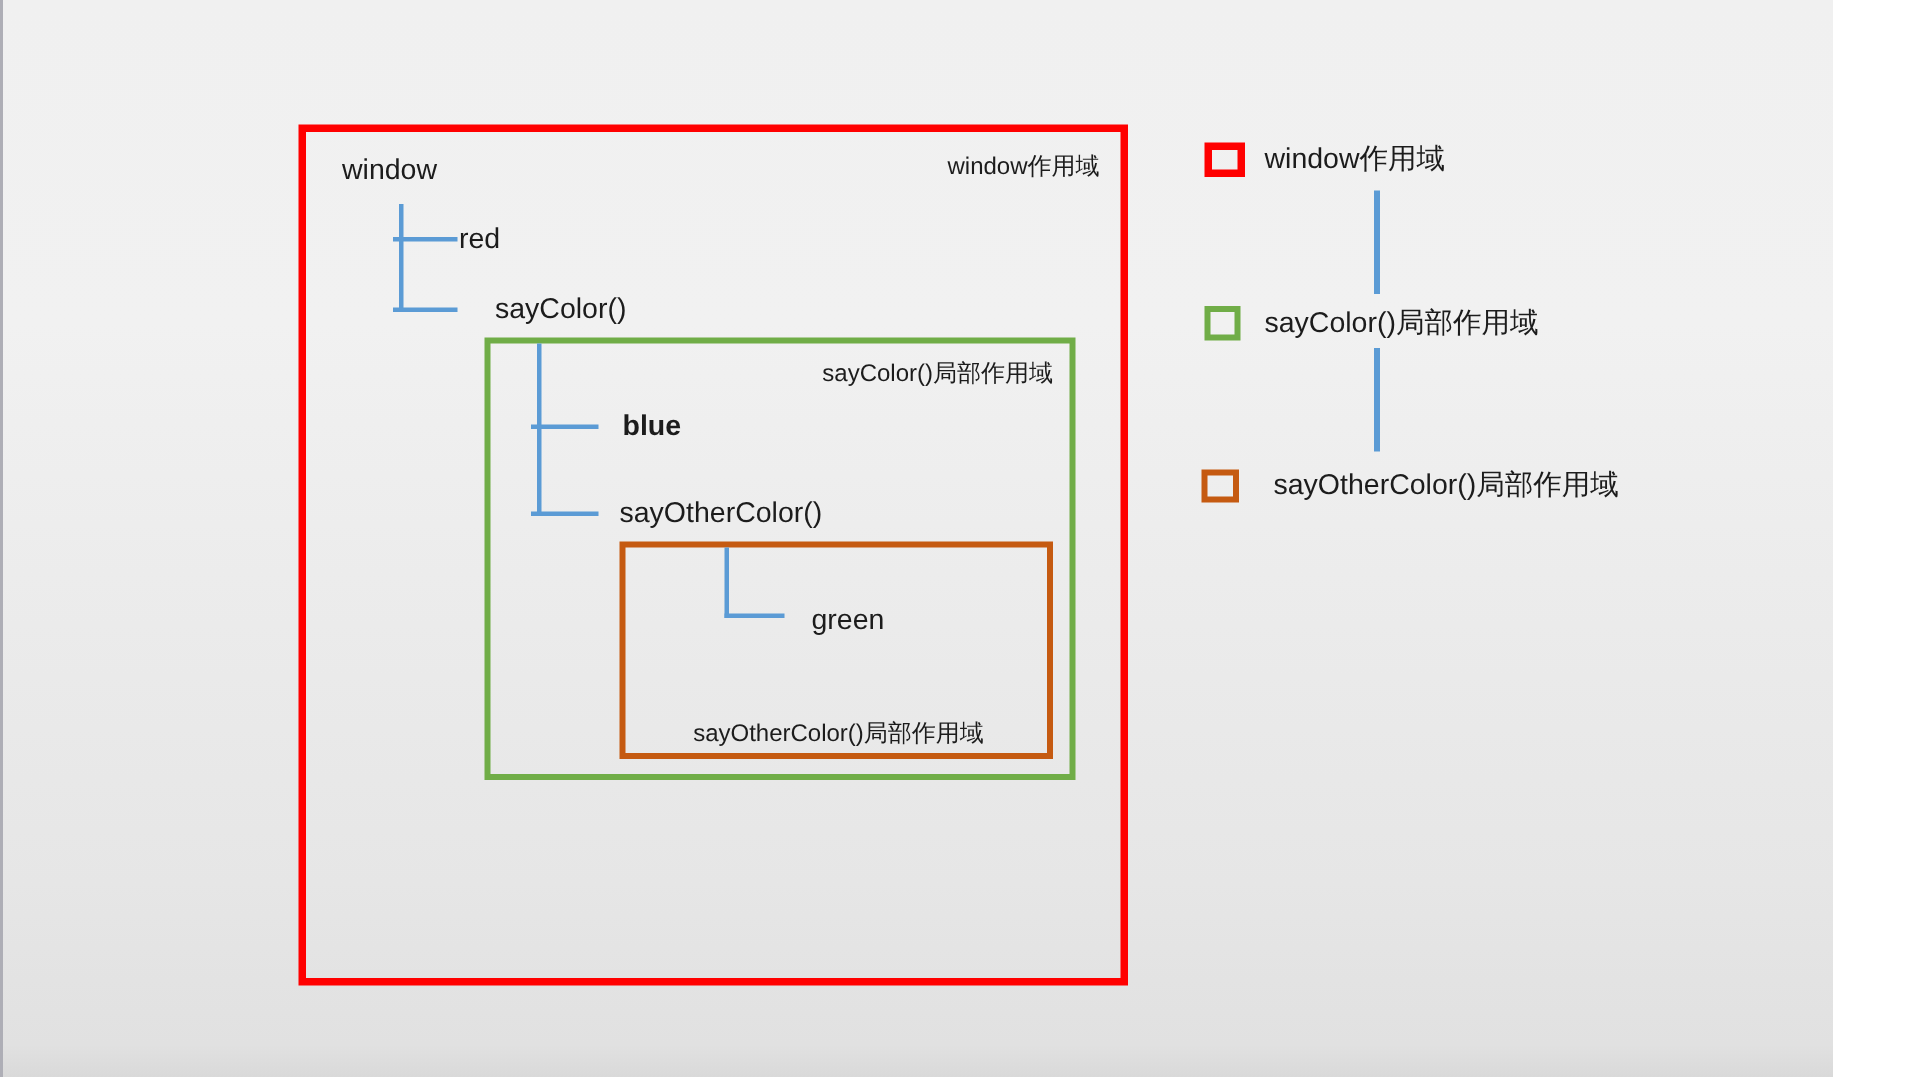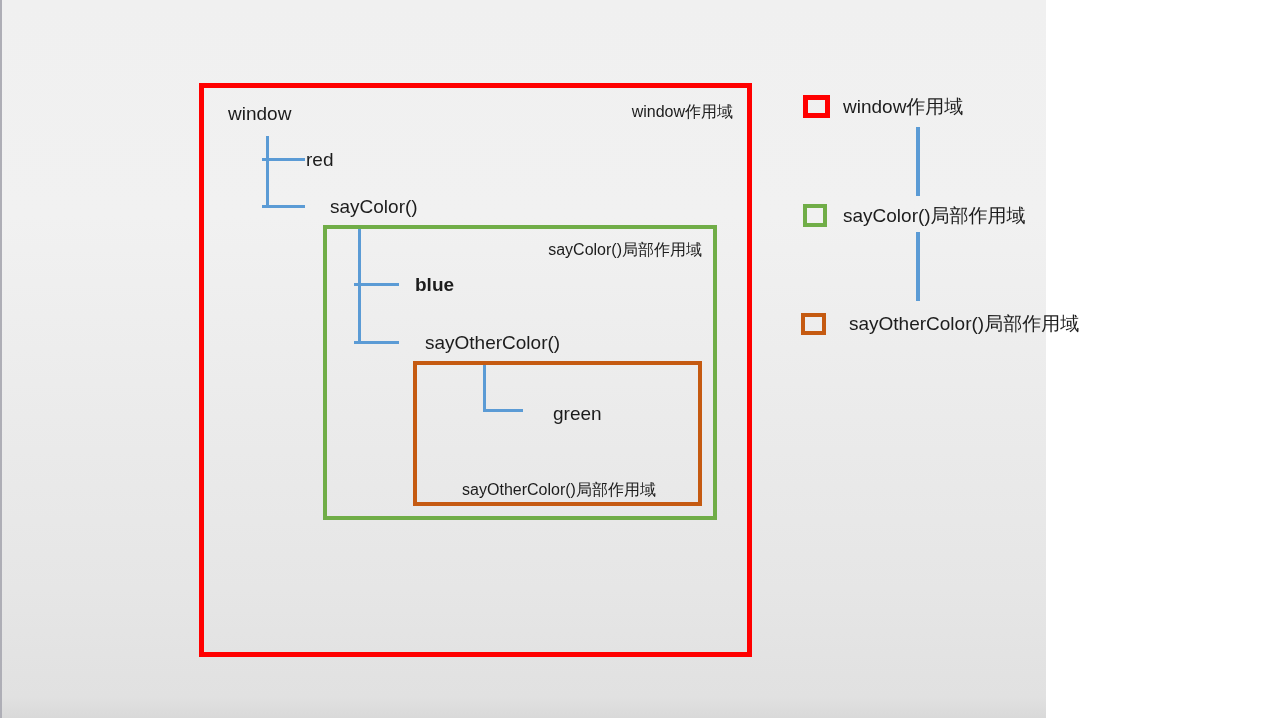--- a/index.html
+++ b/index.html
@@ -3,21 +3,21 @@
 <meta charset="utf-8">
 <style>
   * { margin: 0; padding: 0; box-sizing: border-box; }
   html, body { width: 1282px; height: 718px; overflow: hidden; }
   body {
     font-family: "Liberation Sans", "DejaVu Sans", sans-serif;
     color: #1f1f1f;
   }
   .canvas {
     position: relative;
-    width: 1046px;
+    width: 1222px;
     height: 718px;
     background: linear-gradient(180deg, #f0f0f0 0%, #f1f1f1 30%, #ebebeb 58%, #e6e6e6 82%, #e1e1e1 97%, #d9d9d9 100%);
   }
   .edge-left {
     position: absolute; left: 0; top: 0; width: 2px; height: 718px;
     background: #aeaeb6;
   }
 
   
   .scope-box { position: absolute; background: transparent; }
@@ -60,28 +60,28 @@
 
   <div class="scope-box box-saycolor"></div>
 
   <div class="scope-text" style="left:470px; top:240px; width:232px; text-align:right;">sayColor()局部作用域</div>
 
   <div class="conn" style="left:358px; top:229px; width:3px; height:115px;"></div>
   <div class="conn" style="left:354px; top:283px; width:45px; height:3px;"></div>
   <div class="conn" style="left:354px; top:341px; width:45px; height:3px;"></div>
 
   <div class="node-text" style="left:415px; top:273px;font-weight:bold;">blue</div>
-  <div class="node-text" style="left:413px; top:331px;margin-left:12px;">sayOtherColor()</div>
+  <div class="node-text" style="left:413px; top:331px;">sayOtherColor()</div>
 
   <div class="scope-box box-sayother"></div>
 
   <div class="conn" style="left:483px; top:365px; width:3px; height:47px;"></div>
   <div class="conn" style="left:483px; top:409px; width:40px; height:3px;"></div>
 
-  <div class="node-text" style="left:553px; top:402px;">green</div>
+  <div class="node-text" style="left:541px; top:402px;">green</div>
 
   <div class="scope-text" style="left:428px; top:480px; width:262px; text-align:center;">sayOtherColor()局部作用域</div>
 
   <div class="legend-swatch swatch-window"></div>
   <div class="legend-label" style="left:843px; top:95px;">window作用域</div>
 
   <div class="conn" style="left:916px; top:127px; width:4px; height:69px;"></div>
 
   <div class="legend-swatch swatch-saycolor"></div>
   <div class="legend-label" style="left:843px; top:204px;">sayColor()局部作用域</div>

